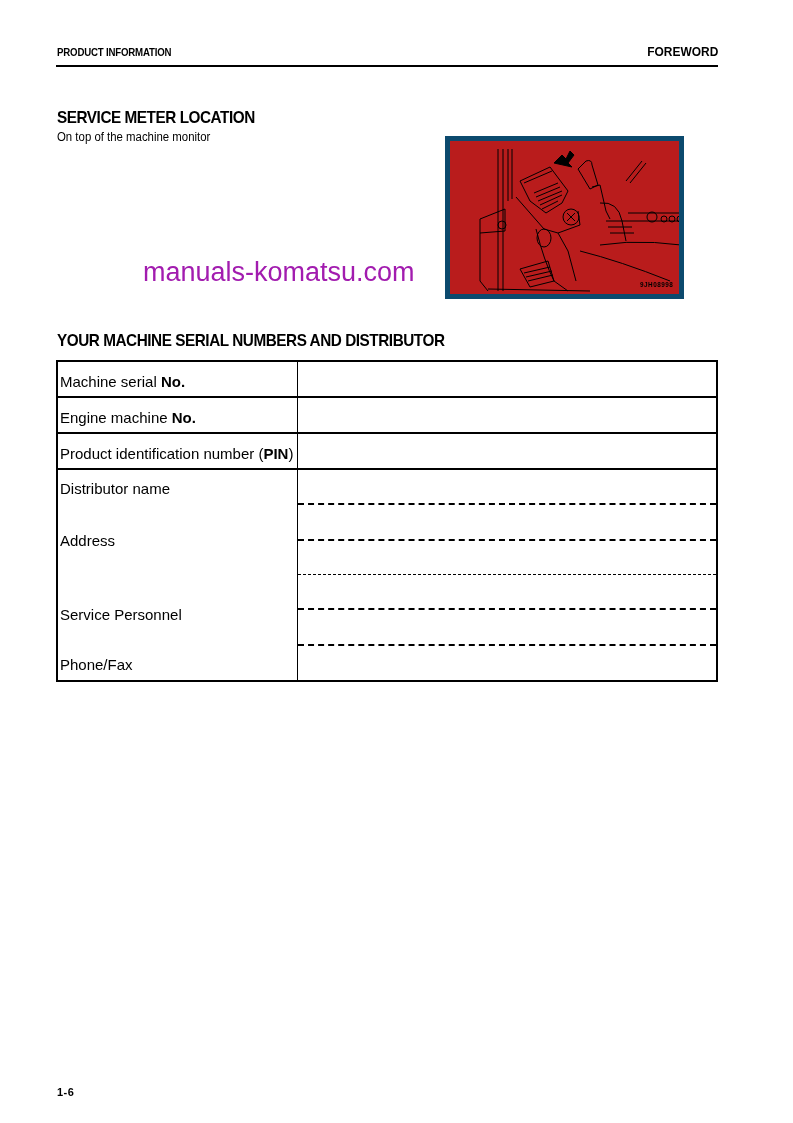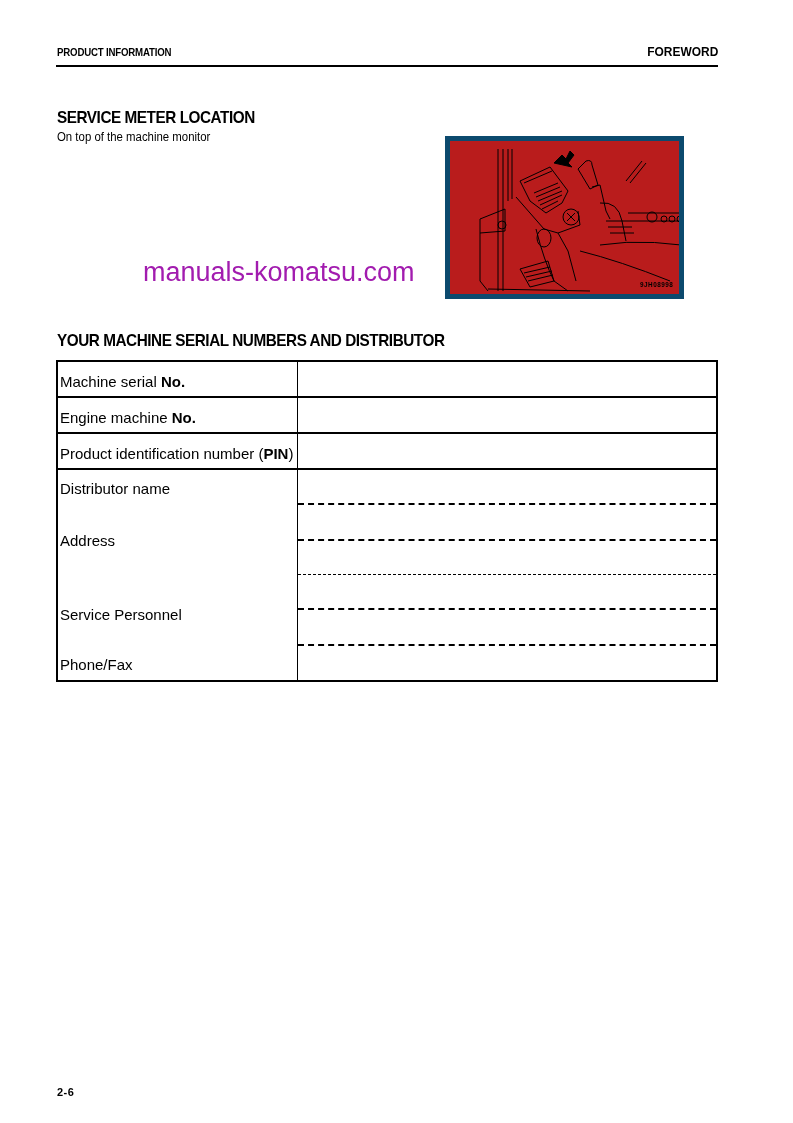--- a/index.html
+++ b/index.html
@@ -113,13 +113,13 @@
   <div class="dline thin" style="top:212px;"></div>
   <div class="dline" style="top:246px;"></div>
   <div class="dline" style="top:282px;"></div>
 
   <div style="position:absolute;left:241px;right:0;top:108px;height:33px;"></div>
   <div style="position:absolute;left:241px;right:0;top:143px;height:103px;"></div>
   <div style="position:absolute;left:241px;right:0;top:248px;height:34px;"></div>
   <div style="position:absolute;left:241px;right:0;top:284px;height:34px;"></div>
 </div>
 
-<div class="footer">2-6</div>
+<div class="footer">1-6</div>
 
 </body></html>

